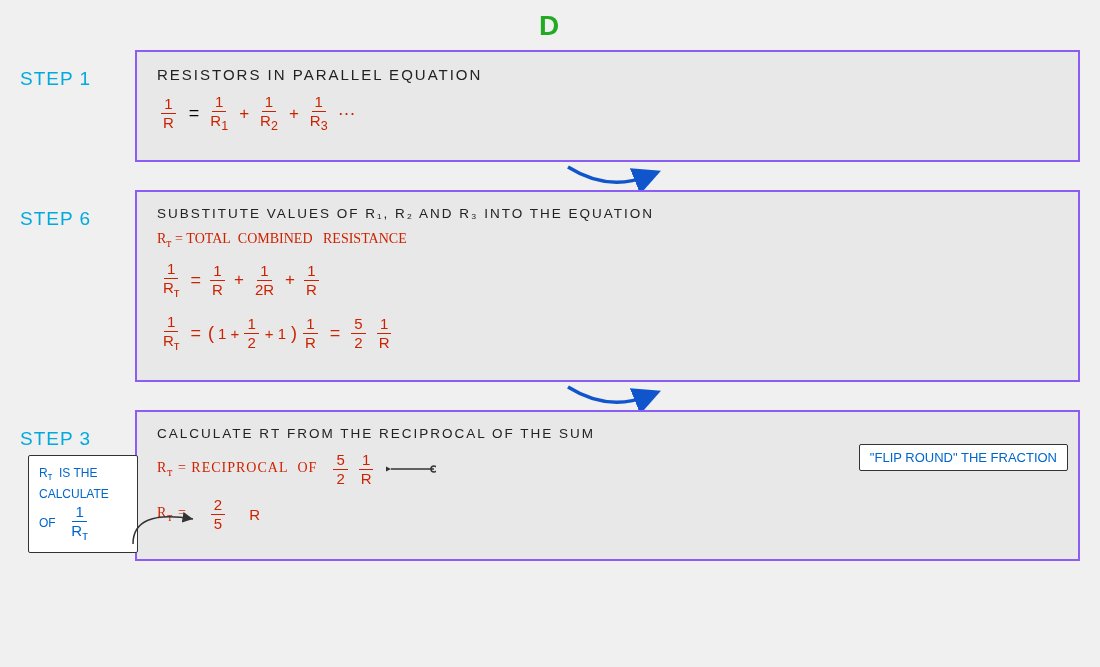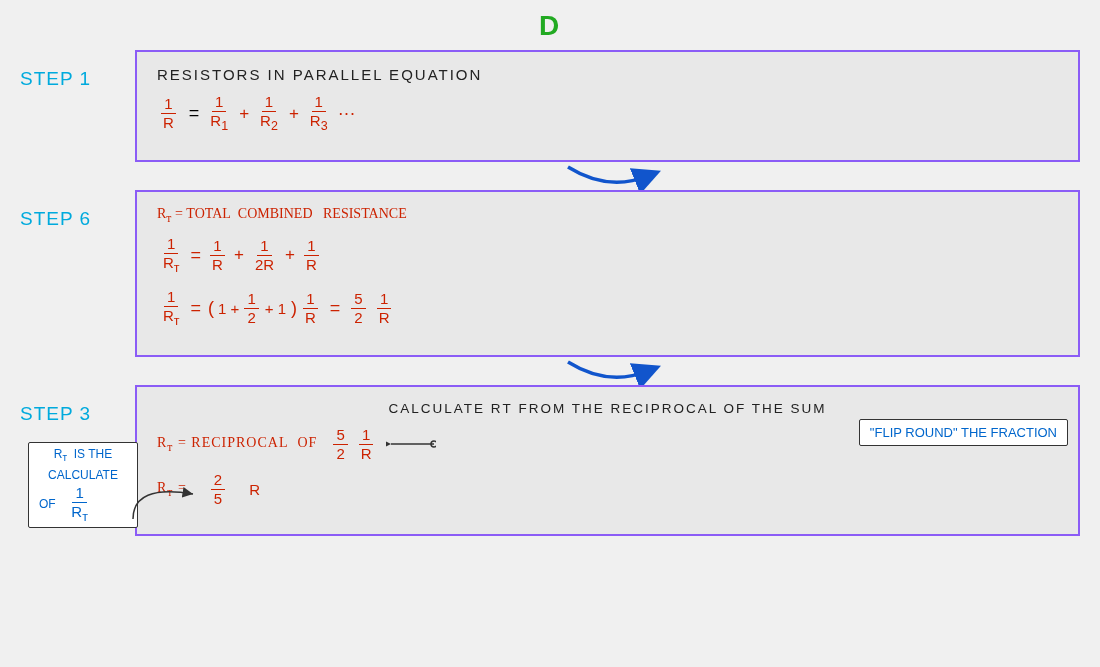--- a/index.html
+++ b/index.html
@@ -127,21 +127,21 @@
     .step-arrow {
       display: block;
       margin: 0 auto;
     }
 
     
     .annotation-box {
       position: absolute;
       background: white;
       border: 1.5px solid #333;
-      padding: 2px 10px;
+      padding: 8px 10px;
       font-family: 'Comic Sans MS', cursive, sans-serif;
       font-size: 12px;
       color: #0066cc;
       border-radius: 2px;
     }
 
     .flip-annotation {
       position: absolute;
       background: white;
       border: 1.5px solid #333;
@@ -205,20 +205,21 @@
             <path d="M0,0 L8,4 L0,8 Z" fill="#1155cc"></path>
           </marker>
         </defs>
         <path d="M20,5 Q60,30 100,14" stroke="#1155cc" stroke-width="3.5" fill="none" marker-end="url(#ah1)"></path>
       </svg>
     </div>
 
     <div class="step-row">
       <div class="step-label">STEP  6</div>
       <div class="step-box">
+        <div class="step-box-title" style="font-size:13.5px;">SUBSTITUTE  VALUES  OF  R₁,  R₂  AND  R₃  INTO  THE  EQUATION</div>
         <div style="font-family:'Comic Sans MS',cursive; font-size:14px; color:#cc2200; margin-bottom:10px;">
           R<sub>т</sub> = TOTAL&nbsp; COMBINED&nbsp;&nbsp; RESISTANCE
         </div>
 
         <div class="formula-line">
           <span class="frac red-text">
             <span class="num">1</span>
             <span class="den">R<sub>т</sub></span>
           </span>
           <span class="operator red-text" style="font-size:18px;">=</span>
@@ -275,21 +276,21 @@
       <svg width="120" height="28" class="step-arrow">
         <defs>
           <marker id="ah2" markerWidth="8" markerHeight="8" refX="4" refY="4" orient="auto">
             <path d="M0,0 L8,4 L0,8 Z" fill="#1155cc"></path>
           </marker>
         </defs>
         <path d="M20,5 Q60,30 100,14" stroke="#1155cc" stroke-width="3.5" fill="none" marker-end="url(#ah2)"></path>
       </svg>
     </div>
 
-    <div class="step-row" style="position:relative;text-align:center;">
+    <div class="step-row" style="position:relative;">
       <div class="step-label">STEP  3</div>
       <div class="step-box step3-content" style="position:relative; min-height: 110px;">
         <div class="step-box-title" style="font-size:13.5px;">CALCULATE  Rт  FROM  THE  RECIPROCAL  OF  THE  SUM</div>
 
         <div class="formula-line" style="position:relative; z-index:2;">
           <span style="color:#cc2200; font-size:14px; font-family:'Comic Sans MS',cursive; letter-spacing:1px; margin-right:4px;">R<sub>т</sub> = RECIPROCAL&nbsp; OF&nbsp;&nbsp;</span>
           <span class="frac red-text">
             <span class="num">5</span>
             <span class="den">2</span>
           </span>

